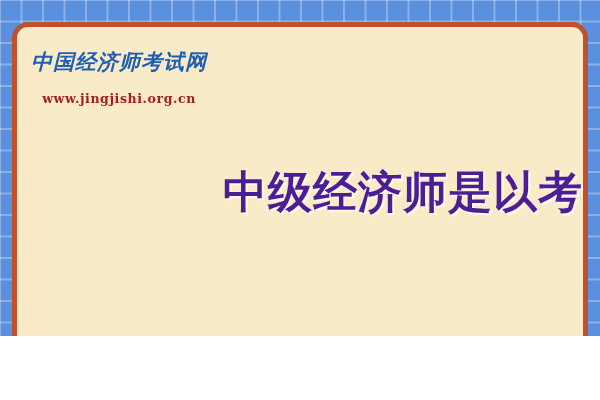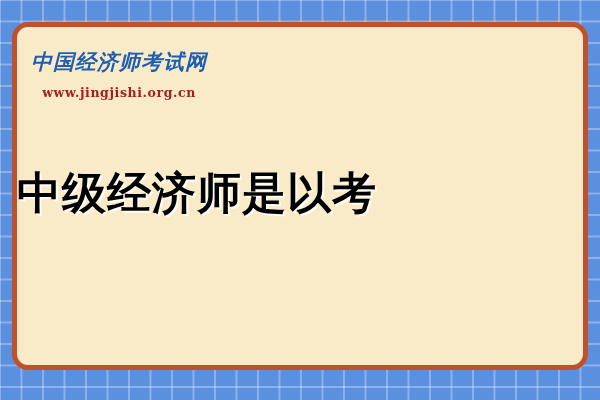--- a/index.html
+++ b/index.html
@@ -9,21 +9,21 @@
   body {
     width: 600px;
     height: 400px;
     overflow: hidden;
     font-family: "Liberation Sans", sans-serif;
   }
 
   #poster {
     position: relative;
     width: 600px;
-    height: 400px;
+    height: 336px;
     background-color: #5B90DE;
     background-image:
       linear-gradient(to right, rgba(255,255,255,0.30) 1.5px, transparent 1.5px),
       linear-gradient(to bottom, rgba(255,255,255,0.30) 1.5px, transparent 1.5px);
     background-size: 21.5px 21.5px;
     background-position: -1px -1px;
     overflow: hidden;
   }
 
   #card {
@@ -53,41 +53,41 @@
     font-weight: bold;
     font-style: italic;
     font-size: 21px;
     letter-spacing: 1px;
     color: #1E5FB4;
     white-space: nowrap;
   }
 
   #logo-url {
     display: block;
-    margin-top: 15px;
+    margin-top: 21px;
     font-family: "DejaVu Serif", "Liberation Serif", serif;
     font-weight: bold;
     font-size: 12.5px;
     letter-spacing: 0.6px;
     color: #A32020;
     white-space: nowrap;
   }
 
   #headline {
     position: absolute;
     left: 0;
     right: 0;
     top: 140px;
-    text-align: left;
+    text-align: right;
     line-height: 1.16;
-    font-family: Liberation Sans, sans-serif;
+    font-family: Liberation Serif, serif;
     font-weight: bold;
     font-size: 44px;
     letter-spacing: 1px;
-    color: #000000;
+    color: #4c1d95;
     text-shadow: 2px 2px 0 rgba(255,255,255,0.85);
   }
 
   #headline .hl-line {
     display: block;
     white-space: pre;
   }
 </style>
 </head>
 <body>

